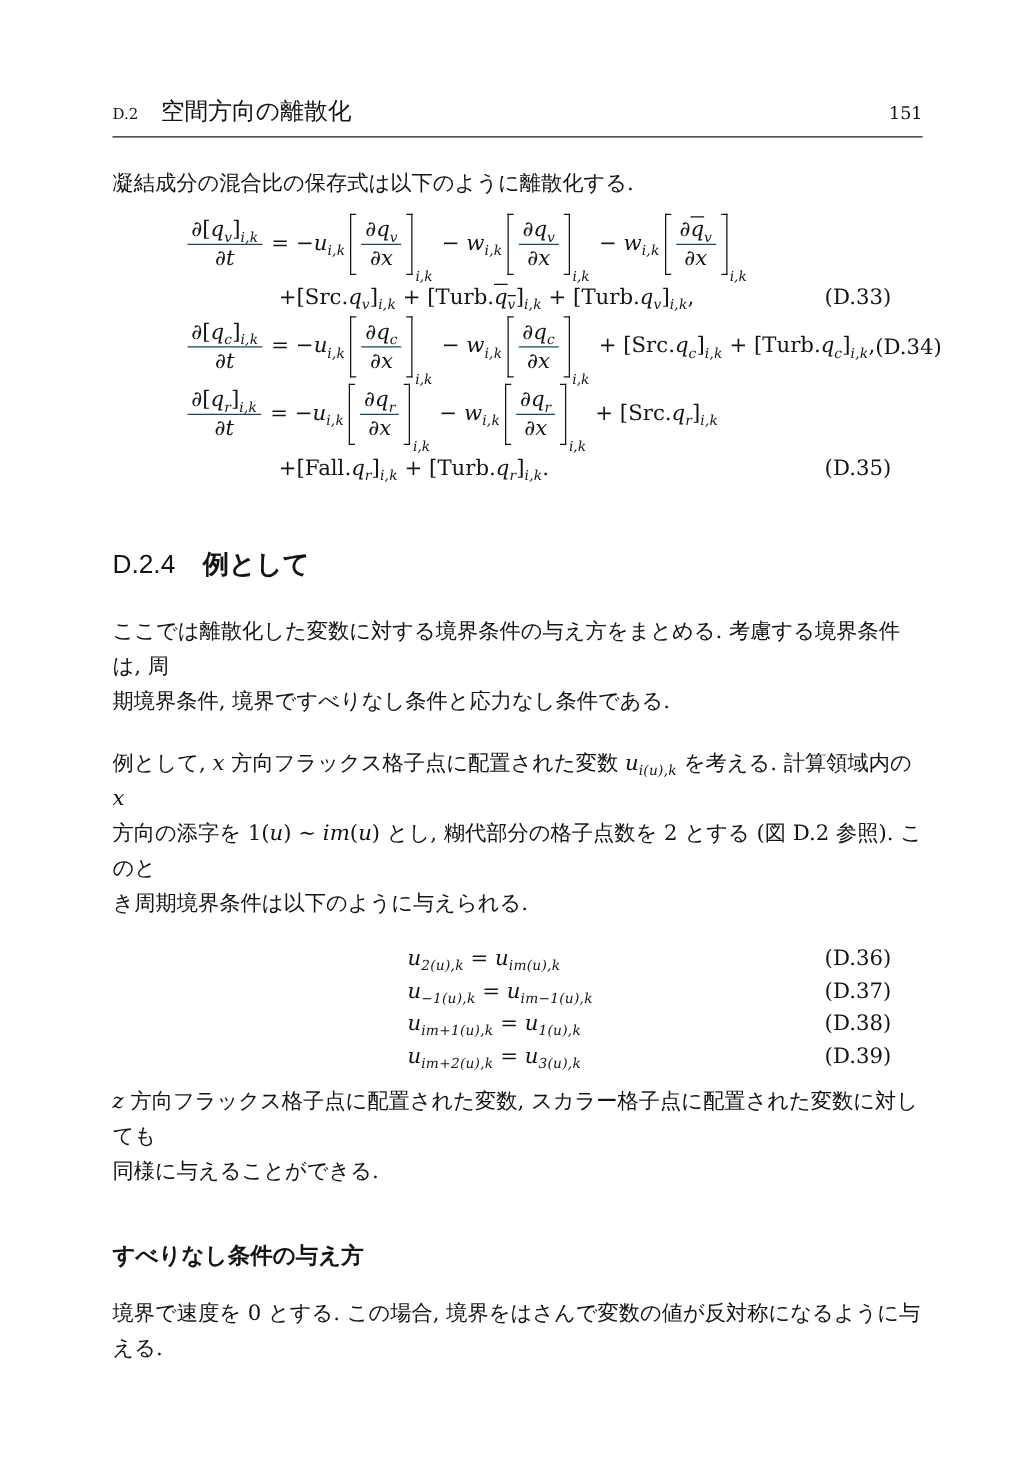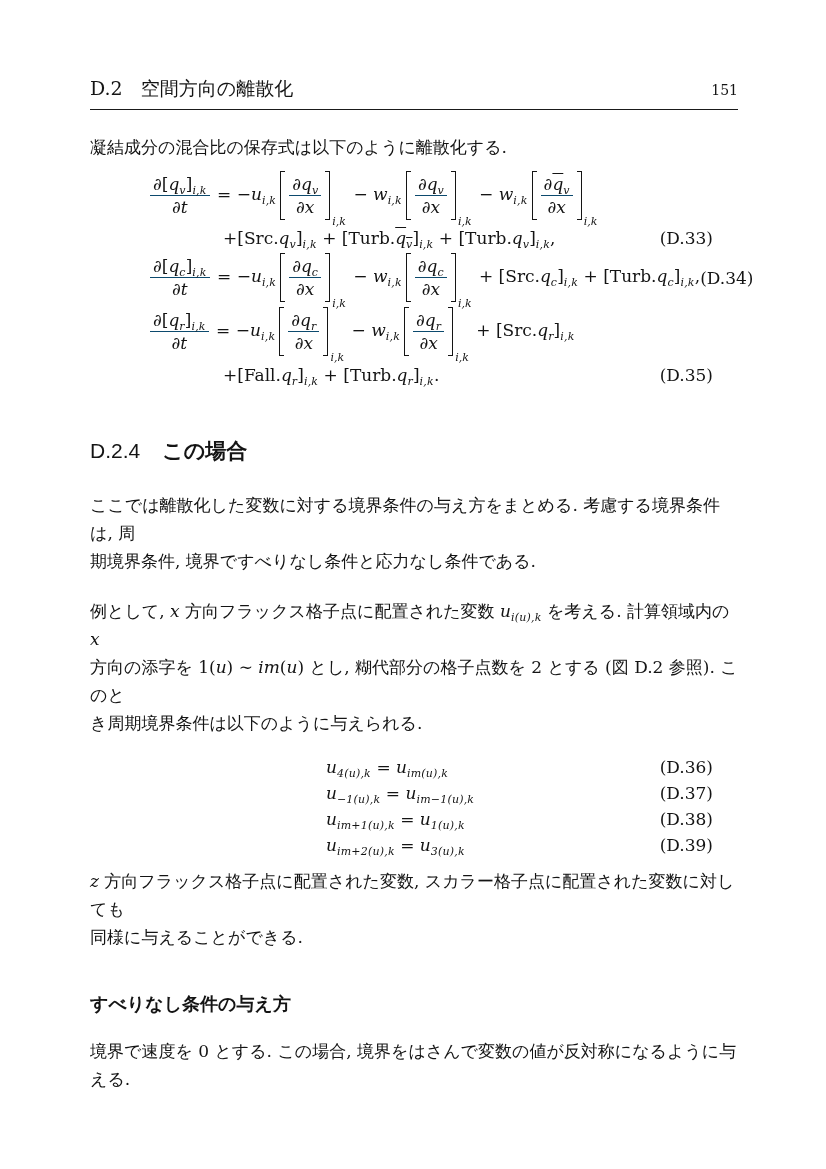--- a/index.html
+++ b/index.html
@@ -6,21 +6,21 @@
   html,body { margin:0; padding:0; background:#e8e8e8; }
   .page {
     width:826px; height:1169px; margin:0 auto; background:#ffffff;
     color:#141414; position:relative; overflow:hidden;
     padding:76px 88px 0 90px;
     font-family:"DejaVu Serif","Liberation Serif",serif;
     font-size:17px;
   }
   
   .runhead { display:flex; align-items:baseline; border-bottom:1.6px solid #1a1a1a; padding-bottom:7px; }
-  .runhead .hsec { font-size:19px; }
+  .runhead .hsec { font-size:12px; }
   .runhead .htitle { font-size:19px; margin-left:18px; }
   .runhead .hpage { margin-left:auto; font-weight:normal; font-size:14px; }
   
   .para { line-height:28px; margin:0; }
   .jp { font-family:"DejaVu Serif","Liberation Serif",serif; font-style:normal; }
   .mi { font-style:italic; }
   .mr { font-style:normal; }
   sub.ms { font-size:11px; font-style:italic; line-height:0; letter-spacing:0.2px; }
   .ov { text-decoration:overline; }
   
@@ -162,31 +162,31 @@
           </span><span class="mr"> + [Src.</span><span class="mi">q</span><sub class="ms">r</sub><span class="mr">]</span><sub class="ms">i,k</sub></span>
     </div>
     <div class="eqrow short gap3">
       <span class="eqleft ind-cont"><span class="mr">+[Fall.</span><span class="mi">q</span><sub class="ms">r</sub><span class="mr">]</span><sub class="ms">i,k</sub><span class="mr"> + [Turb.</span><span class="mi">q</span><sub class="ms">r</sub><span class="mr">]</span><sub class="ms">i,k</sub><span class="mr">.</span></span>
       <span class="eqnum">(D.35)</span>
     </div>
   </div>
 
   <div class="sechead">
     <span class="snum">D.2.4</span>
-    <span class="stitle">この場合</span>
+    <span class="stitle">例として</span>
   </div>
 
   <p class="para m-para1"><span class="jp">ここでは離散化した変数に対する境界条件の与え方をまとめる. 考慮する境界条件は, 周</span><br><span class="jp">期境界条件, 境界ですべりなし条件と応力なし条件である.</span></p>
 
 
   <p class="para m-para2"><span class="jp">例として, </span><span class="mi">x</span><span class="jp"> 方向フラックス格子点に配置された変数 </span><span class="mi">u</span><sub class="ms">i(u),k</sub><span class="jp"> を考える. 計算領域内の </span><span class="mi">x</span><br><span class="jp">方向の添字を 1(</span><span class="mi">u</span><span class="jp">) ∼ </span><span class="mi">im</span><span class="jp">(</span><span class="mi">u</span><span class="jp">) とし, 糊代部分の格子点数を 2 とする (図 D.2 参照). このと</span><br><span class="jp">き周期境界条件は以下のように与えられる.</span></p>
 
   <div class="eqblock m-pereqs">
     <div class="eqrow short">
-      <span class="eqleft ind-per"><span class="mi">u</span><sub class="ms">4(u),k</sub><span class="mr"> = </span><span class="mi">u</span><sub class="ms">im(u),k</sub></span>
+      <span class="eqleft ind-per"><span class="mi">u</span><sub class="ms">2(u),k</sub><span class="mr"> = </span><span class="mi">u</span><sub class="ms">im(u),k</sub></span>
       <span class="eqnum">(D.36)</span>
     </div>
     <div class="eqrow short">
       <span class="eqleft ind-per"><span class="mi">u</span><sub class="ms">−1(u),k</sub><span class="mr"> = </span><span class="mi">u</span><sub class="ms">im−1(u),k</sub></span>
       <span class="eqnum">(D.37)</span>
     </div>
     <div class="eqrow short">
       <span class="eqleft ind-per"><span class="mi">u</span><sub class="ms">im+1(u),k</sub><span class="mr"> = </span><span class="mi">u</span><sub class="ms">1(u),k</sub></span>
       <span class="eqnum">(D.38)</span>
     </div>

